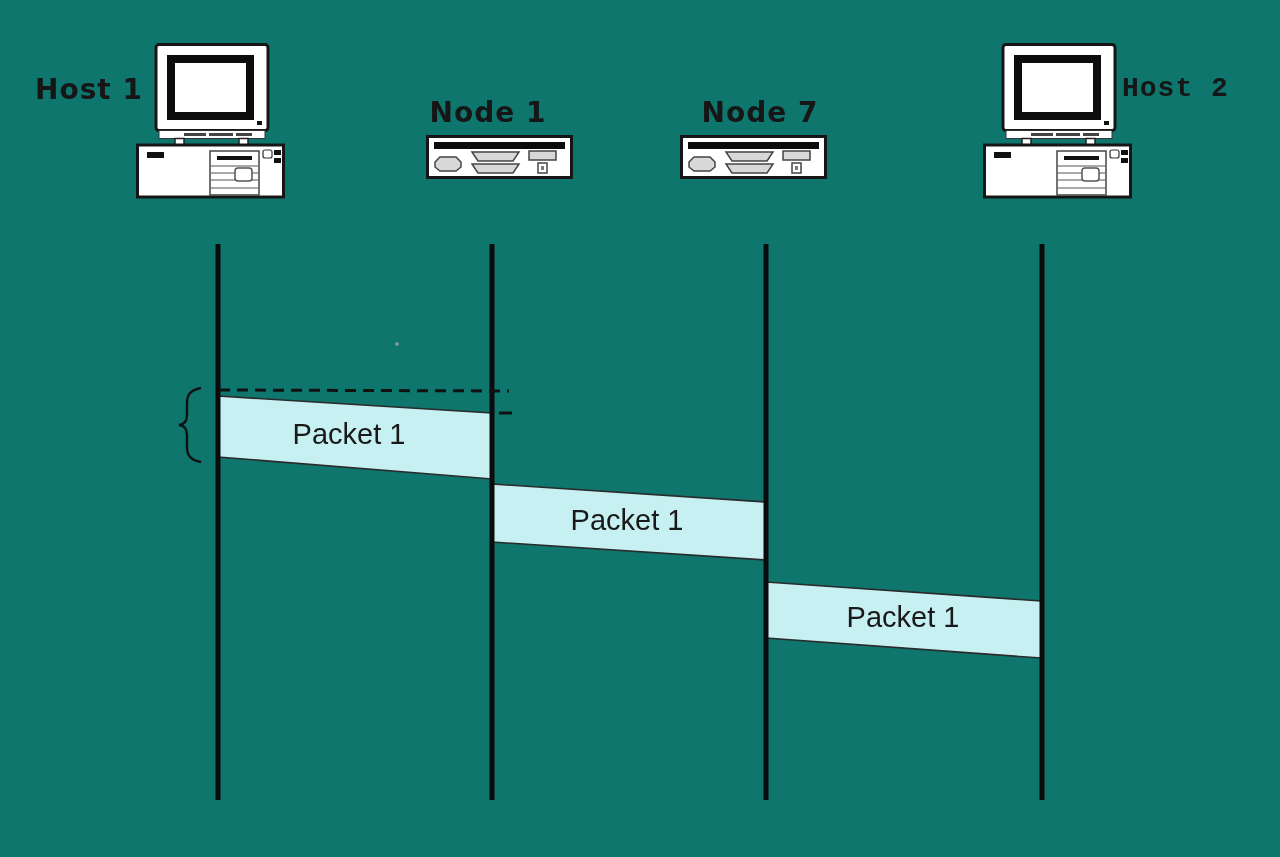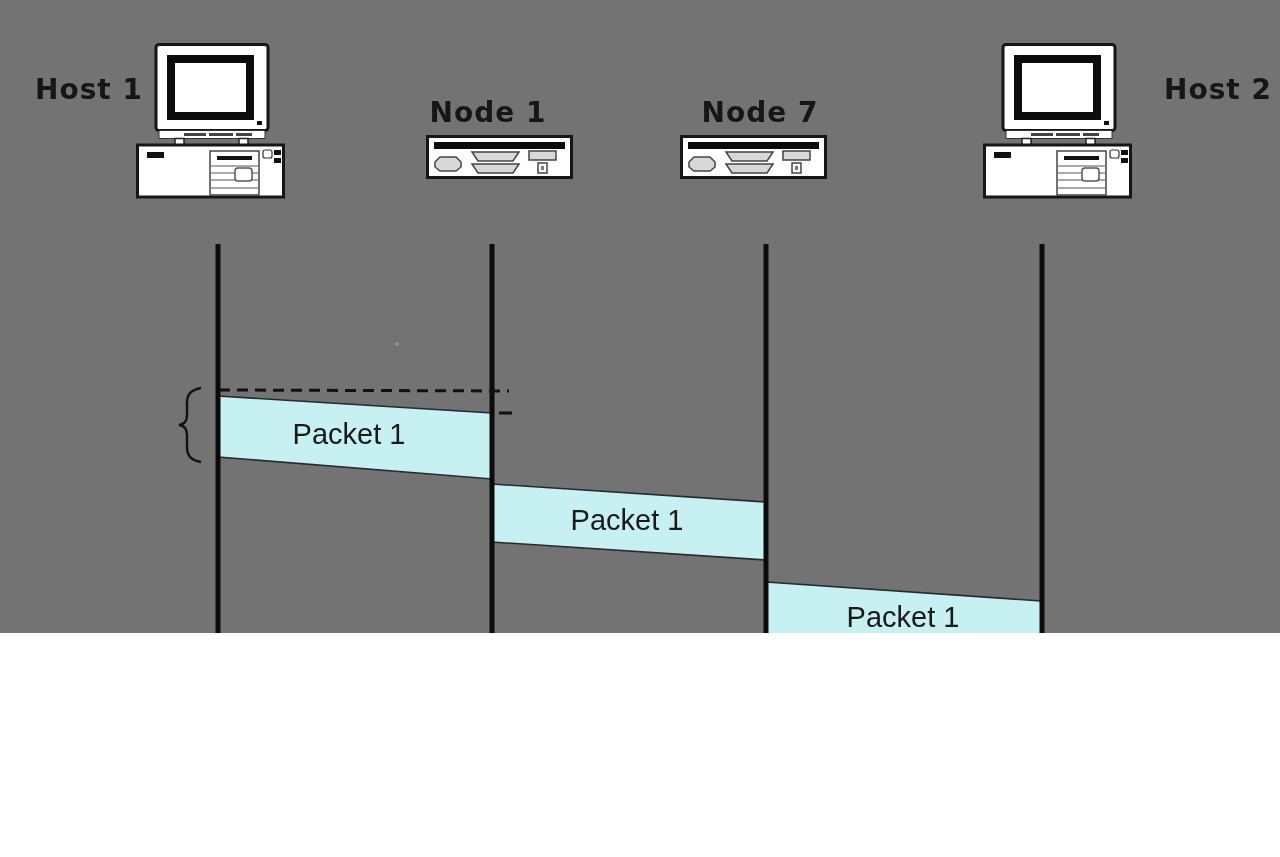--- a/index.html
+++ b/index.html
@@ -4,21 +4,21 @@
 <style>
   :root{
     --packet-fill:#c7f0f2;
     --packet-border:#2a2a2a;
     --line:#0b0b0b;
     --text:#191919;
     --label:#161616;
   }
   html,body{margin:0;padding:0;background:#ffffff;}
   .stage{
-    position:relative;width:1280px;height:633px;background:#737373;overflow:hidden;
+    position:relative;width:1280px;height:857px;background:#0f766e;overflow:hidden;
     font-family:"DejaVu Sans",sans-serif;
   }
   .dev-label{
     position:absolute;color:var(--label);font-weight:700;font-size:28px;
     letter-spacing:1px;white-space:nowrap;
   }
   .centered{transform:translateX(-50%);}
   .icon-svg{position:absolute;display:block;}
   .overlay{position:absolute;left:0;top:0;width:1280px;height:857px;}
   .packet-text{
@@ -74,21 +74,21 @@
     <rect x="1.5" y="1.5" width="144" height="41" fill="#fff" stroke="#161616" stroke-width="3"></rect>
     <rect x="8" y="7" width="131" height="7" fill="#0b0b0b"></rect>
     <polygon points="14,22 30,22 35,27 35,32 30,36 14,36 9,32 9,27" fill="#d8d8d8" stroke="#444" stroke-width="1.5"></polygon>
     <polygon points="46,17 93,17 87,26 52,26" fill="#d8d8d8" stroke="#444" stroke-width="1.5"></polygon>
     <polygon points="46,29 93,29 87,38 52,38" fill="#d8d8d8" stroke="#444" stroke-width="1.5"></polygon>
     <rect x="103" y="16" width="27" height="9" fill="#d8d8d8" stroke="#444" stroke-width="1.5"></rect>
     <rect x="112" y="28" width="9" height="10" fill="#fff" stroke="#444" stroke-width="1.5"></rect>
     <rect x="115" y="31" width="3" height="4" fill="#777"></rect>
   </svg>
 
-  <div class="dev-label" style="left:1164px;top:73px;">Host 2</div>
+  <div class="dev-label" style="left:1122px;top:73px;font-family:Liberation Mono, monospace;">Host 2</div>
   <svg class="icon-svg" style="left:983px;top:42px;" width="150" height="157" viewBox="0 0 150 157">
     <rect x="20" y="2.5" width="112" height="86" rx="3" fill="#fff" stroke="#161616" stroke-width="3"></rect>
     <rect x="31" y="13" width="87" height="65" fill="#0c0c0c"></rect>
     <rect x="39" y="21" width="71" height="49" fill="#fff"></rect>
     <rect x="121" y="79" width="5" height="4" fill="#111"></rect>
     <rect x="23" y="88.5" width="106" height="8" fill="#fff" stroke="#333" stroke-width="1"></rect>
     <rect x="48" y="91" width="22" height="3" fill="#444"></rect>
     <rect x="73" y="91" width="24" height="3" fill="#444"></rect>
     <rect x="100" y="91" width="16" height="3" fill="#444"></rect>
     <rect x="39" y="96.5" width="9" height="8" fill="#fff" stroke="#222" stroke-width="1.5"></rect>

